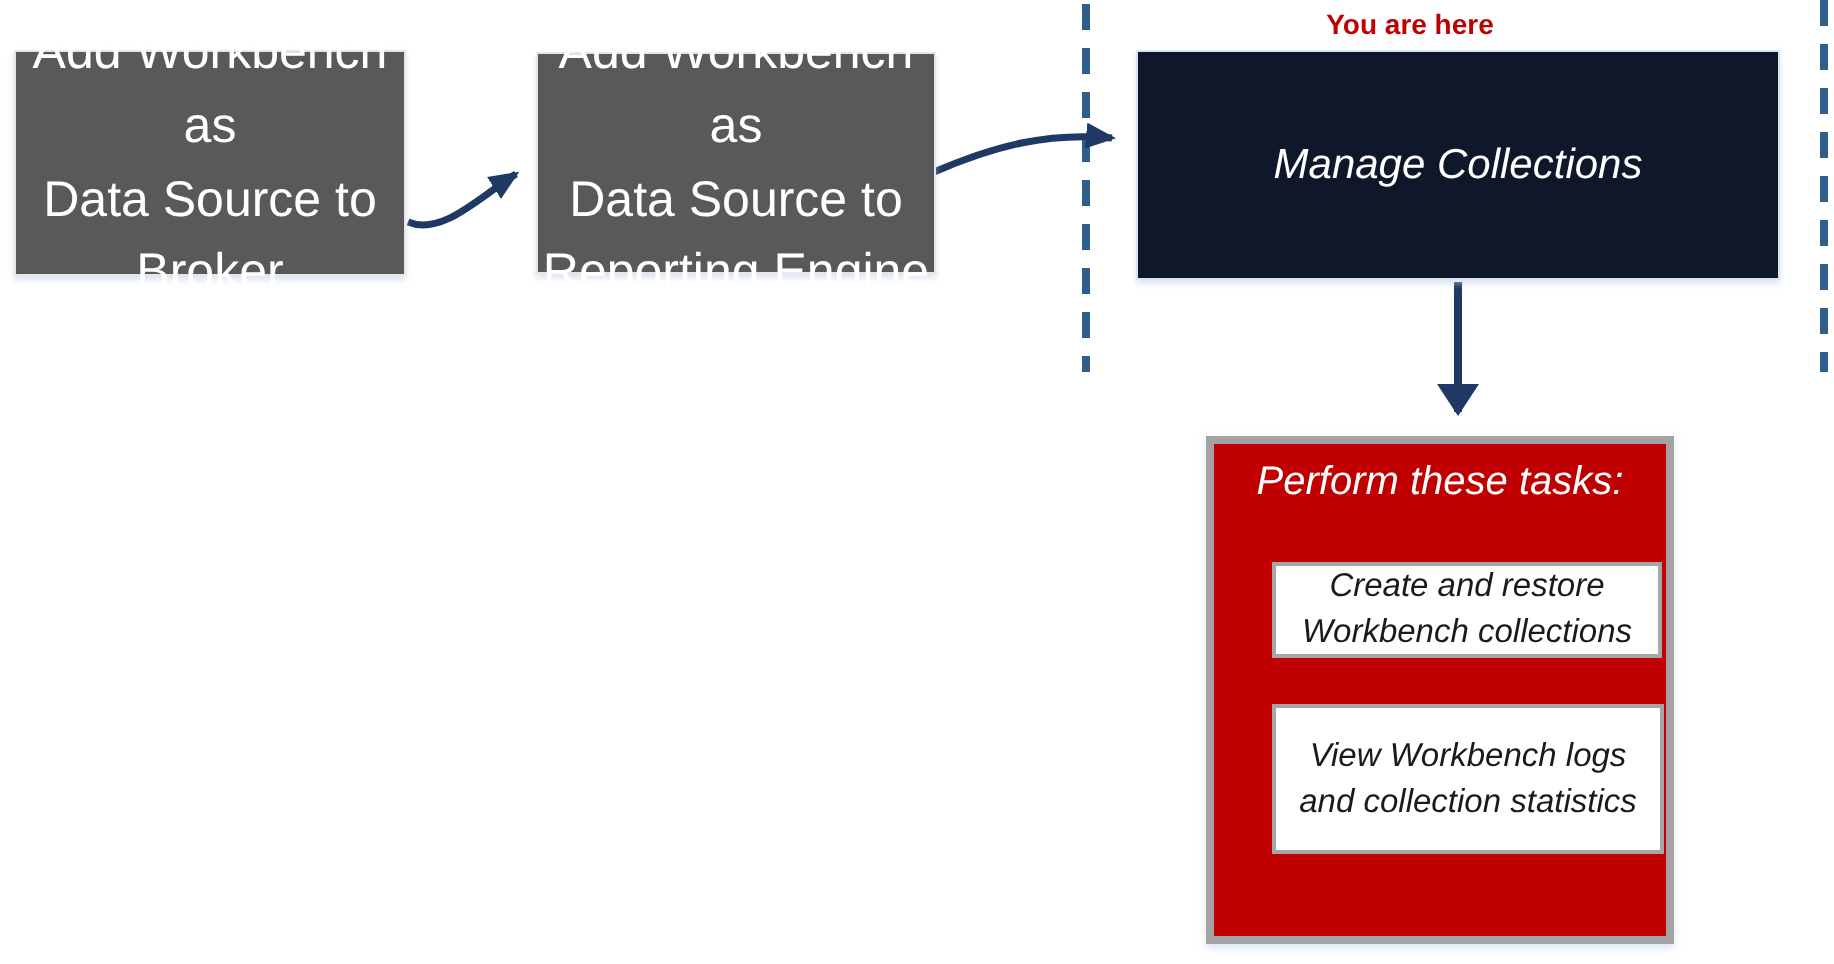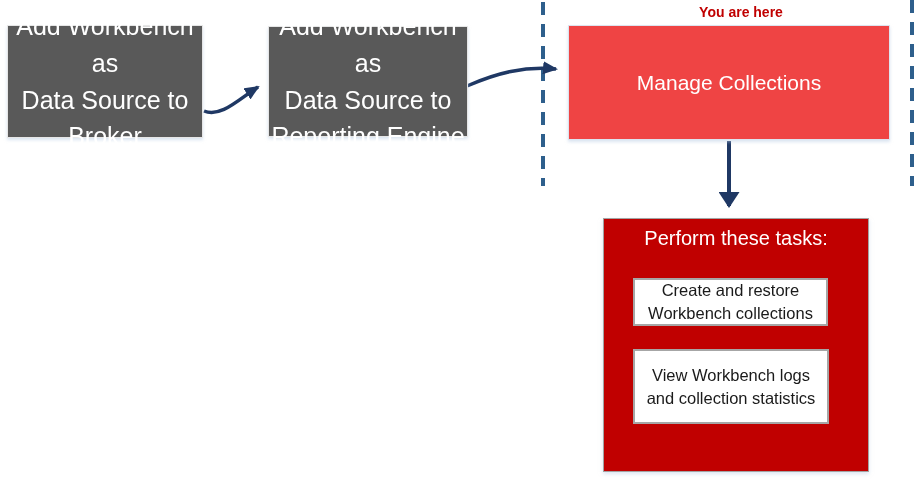--- a/index.html
+++ b/index.html
@@ -32,48 +32,50 @@
   }
   .step-gray {
     background: #595959;
     color: #ffffff;
     font-size: 25px;
     line-height: 1.47;
     border: 1px solid #e6e6e6;
     box-shadow: 0 2px 3px rgba(190, 208, 230, 0.55);
   }
   .step-current {
-    background: #ef4444;
+    background: #0f172a;
     color: #ffffff;
     font-size: 21px;
     border: 1px solid #dde3ee;
     box-shadow: 0 2px 3px rgba(190, 208, 230, 0.55);
+    font-style: italic;
   }
   .you-are-here {
     position: absolute;
-    left: 580px;
+    left: 544px;
     top: 4px;
     width: 322px;
     z-index: 2;
     text-align: center;
     color: #c00000;
     font-size: 14px;
     font-weight: bold;
   }
   .tasks-panel {
     position: absolute;
     left: 603px;
     top: 218px;
-    width: 266px;
+    width: 234px;
     height: 254px;
     background: #c00000;
     z-index: 2;
     box-sizing: border-box;
-    border: 1px solid #a3a3a3;
+    border: 4px solid #a3a3a3;
     box-shadow: 0 2px 4px rgba(190, 208, 230, 0.55);
+    font-style: italic;
   }
   .tasks-title {
     position: absolute;
     left: 0;
     top: 8px;
     width: 100%;
     text-align: center;
     color: #ffffff;
     font-size: 20px;
   }

